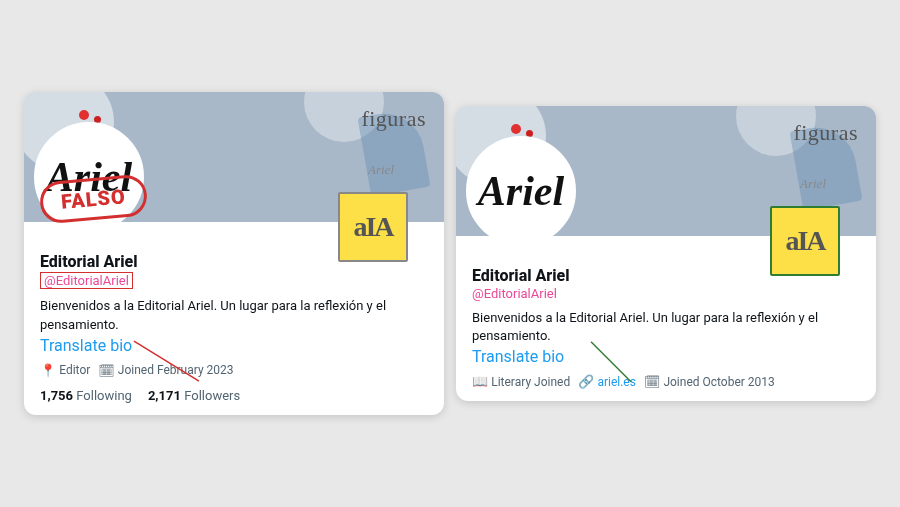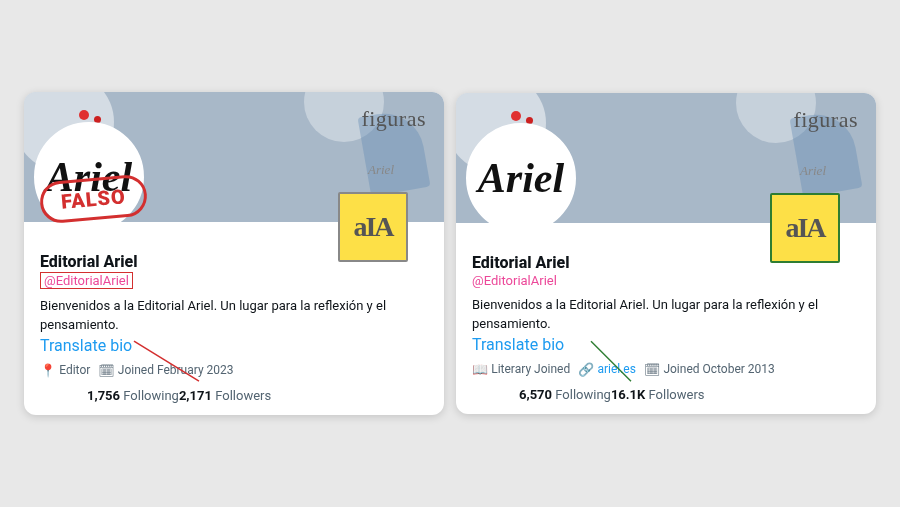--- a/index.html
+++ b/index.html
@@ -236,23 +236,23 @@
     .meta-item {
       display: flex;
       align-items: center;
       gap: 3px;
     }
     .meta-icon {
       font-size: 13px;
     }
     .profile-stats {
       display: flex;
+      gap: 16px;
       margin-top: 10px;
       font-size: 13px;
-      margin-left: 47px;
     }
     .stat-num {
       font-weight: 700;
       color: #0f1419;
     }
     .stat-label {
       color: #536471;
     }
   </style>
 </head>
@@ -352,25 +352,15 @@
         </span>
         <span class="meta-item">
           <span class="meta-icon">🔗</span>
           <span style="color:#1d9bf0;">ariel.es</span>
         </span>
         <span class="meta-item">
           <span class="meta-icon">🗓</span>
           <span>Joined October 2013</span>
         </span>
       </div>
-      <div class="profile-stats">
-        <span class="stat-item">
-          <span class="stat-num">6,570</span>
-          <span class="stat-label"> <span>Following</span></span>
-        </span>
-        <span class="stat-item">
-          <span class="stat-num">16.1K</span>
-          <span class="stat-label"> <span>Followers</span></span>
-        </span>
-      </div>
     </div>
   </div>
 </div>
 
 </body></html>

